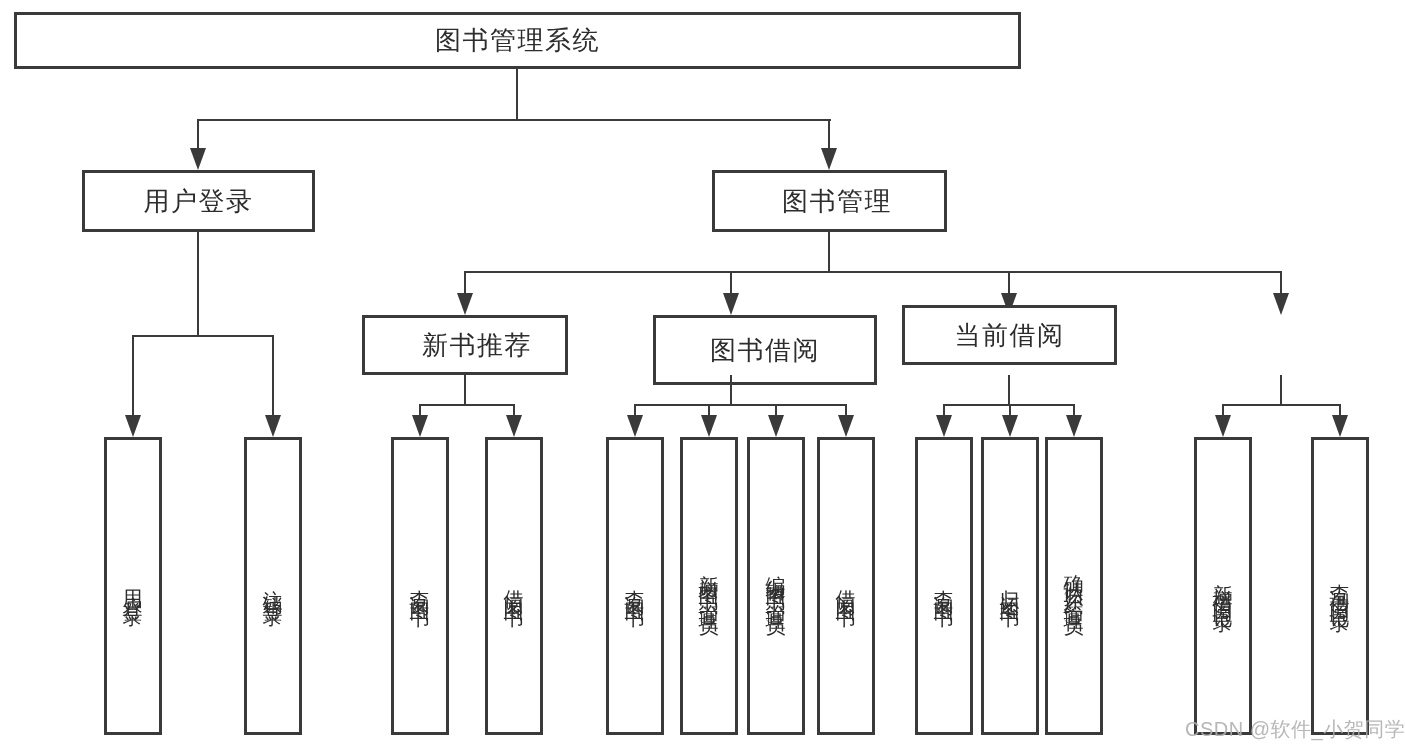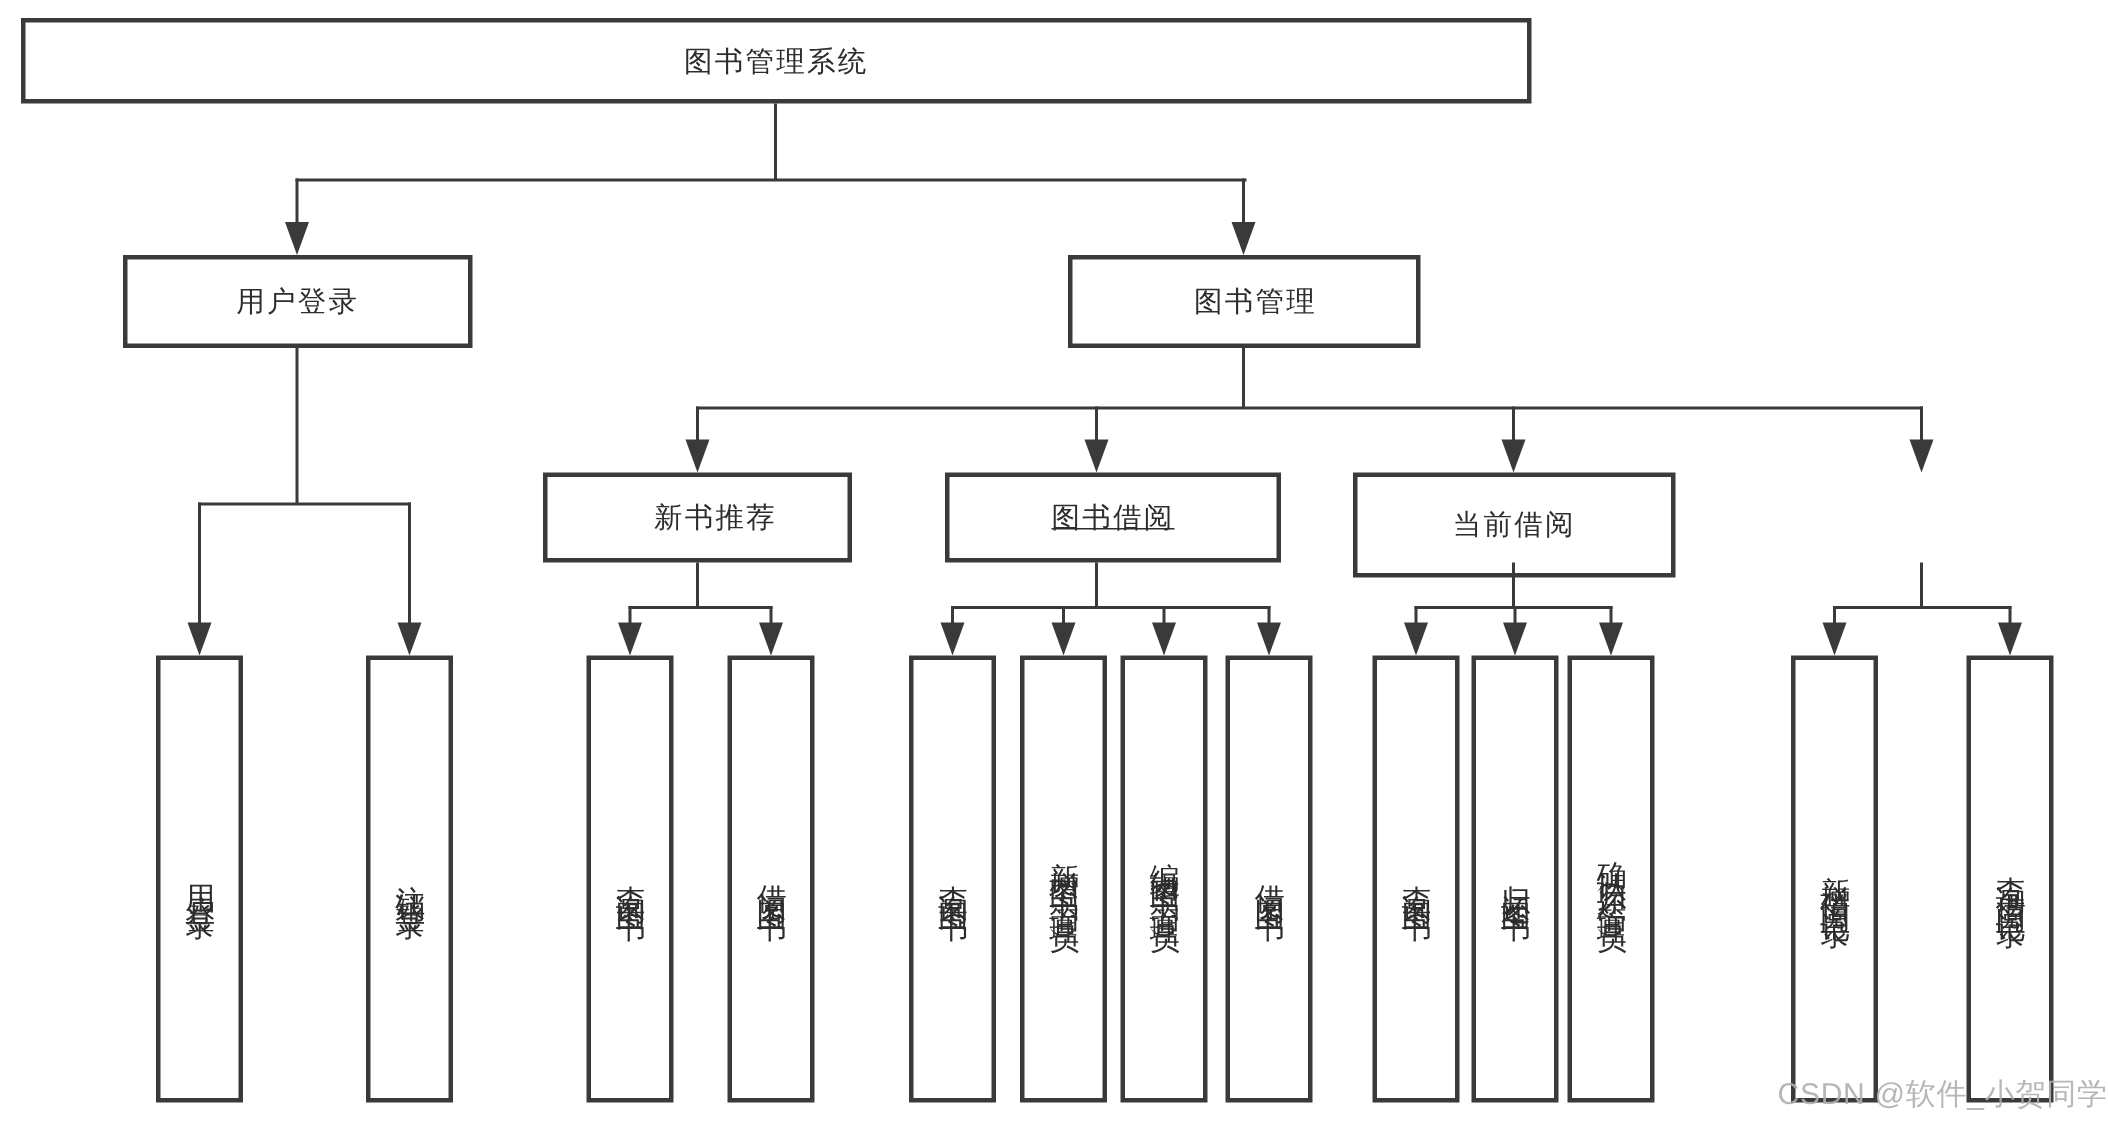--- a/index.html
+++ b/index.html
@@ -14,21 +14,21 @@
     position:absolute;
     box-sizing:border-box;
     border:3px solid #3a3a3a;
     background:#ffffff;
     display:flex;
     align-items:center;
     justify-content:center;
     color:#2d2d2d;
   }
   .hlabel{
-    font-size:19px;
+    font-size:26px;
     letter-spacing:1.5px;
     white-space:nowrap;
   }
   .vtext{
     writing-mode:vertical-lr;
     text-orientation:mixed;
     font-size:20px;
     letter-spacing:6px;
     line-height:1;
     color:#2d2d2d;
@@ -88,24 +88,24 @@
   <div class="vline" style="left:730px;top:271px;height:24px;"></div>
   <div class="arr" style="left:723px;top:293px;"></div>
   <div class="vline" style="left:1008px;top:271px;height:24px;"></div>
   <div class="arr" style="left:1001px;top:293px;"></div>
   <div class="vline" style="left:1280px;top:271px;height:24px;"></div>
   <div class="arr" style="left:1273px;top:293px;"></div>
 
   <div class="node" style="left:362px;top:315px;width:206px;height:60px;padding-left:24px;">
     <span class="hlabel">新书推荐</span>
   </div>
-  <div class="node" style="left:630px;top:315px;width:224px;height:60px;text-decoration:underline;">
+  <div class="node" style="left:653px;top:315px;width:224px;height:70px;">
     <span class="hlabel">图书借阅</span>
   </div>
-  <div class="node" style="left:902px;top:315px;width:215px;height:70px;">
+  <div class="node" style="left:902px;top:305px;width:215px;height:60px;">
     <span class="hlabel">当前借阅</span>
   </div>
 
   <div class="vline" style="left:464px;top:375px;height:30px;"></div>
   <div class="hline" style="left:419px;top:404px;width:96px;"></div>
   <div class="vline" style="left:419px;top:404px;height:13px;"></div>
   <div class="arr" style="left:412px;top:415px;"></div>
   <div class="vline" style="left:513px;top:404px;height:13px;"></div>
   <div class="arr" style="left:506px;top:415px;"></div>
 

